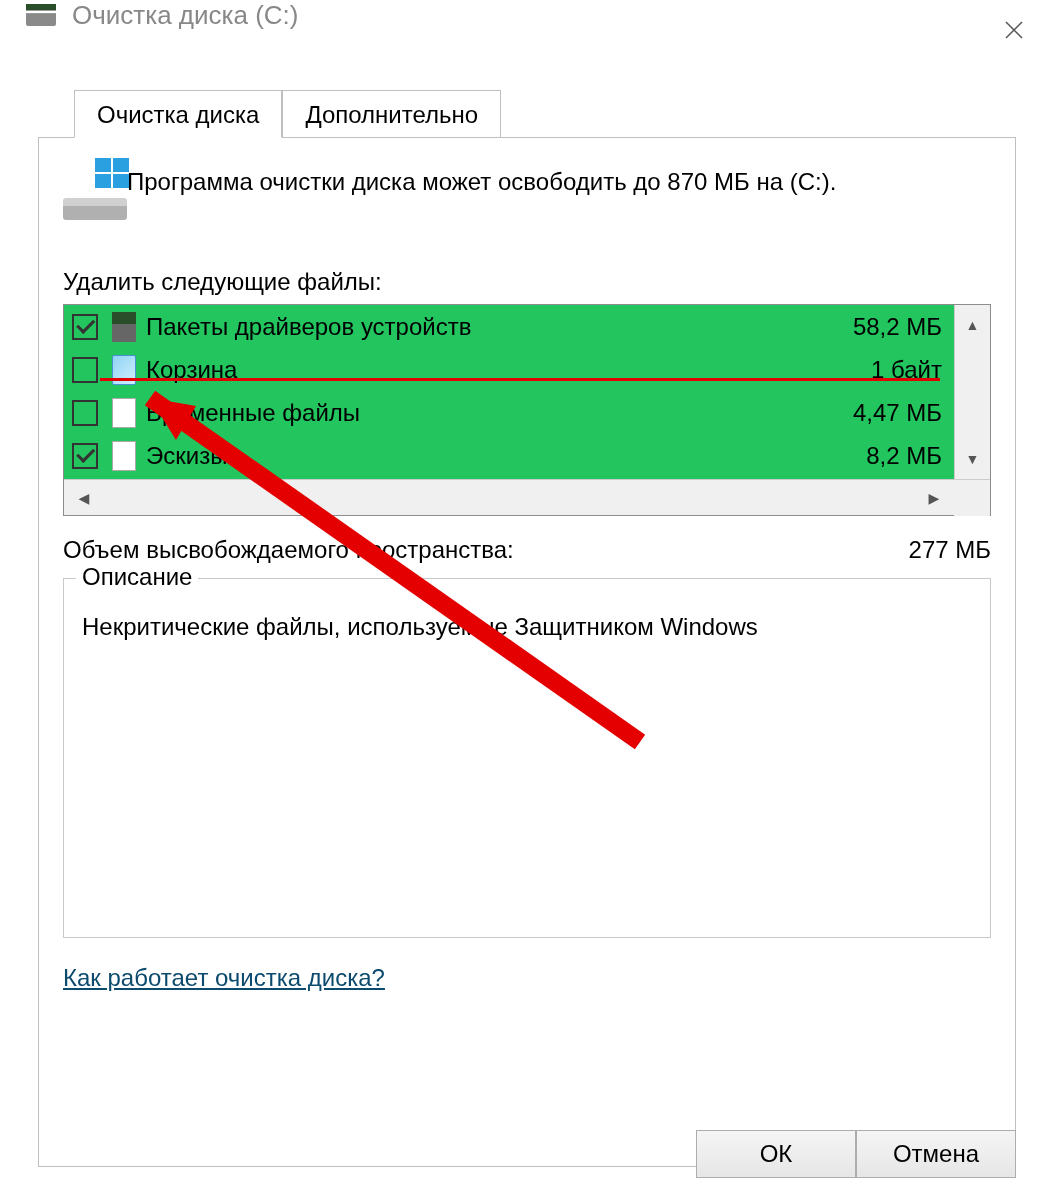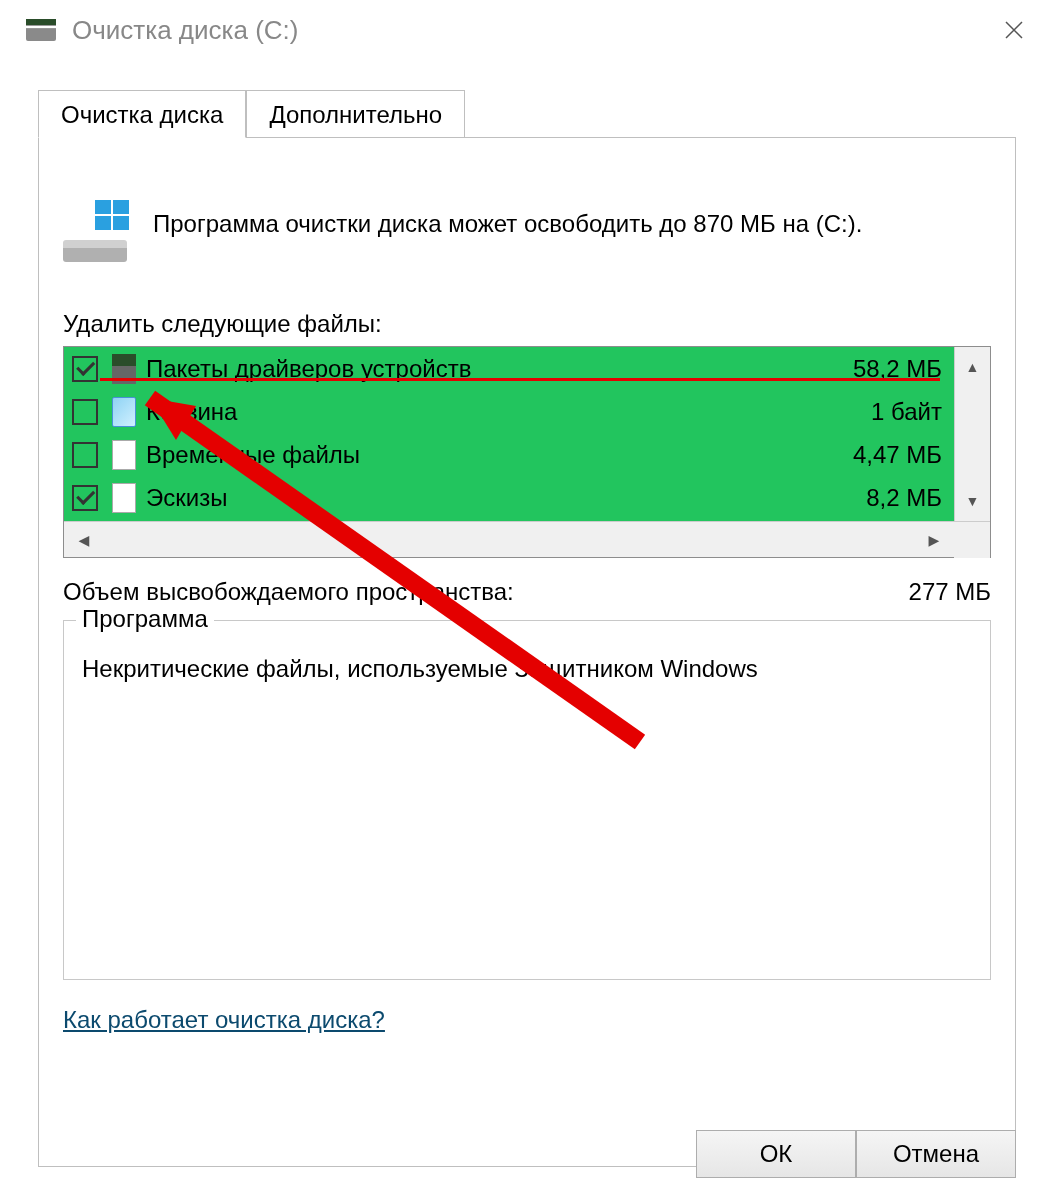--- a/index.html
+++ b/index.html
@@ -15,21 +15,20 @@
   }
   .window {
     width: 1054px;
     height: 1200px;
     background: #fff;
     position: relative;
   }
   .titlebar {
     height: 60px;
     display: flex;
-    align-items: center;
     padding: 0 10px 0 26px;
     color: #888;
     font-size: 26px;
   }
   .title-icon {
     width: 30px; height: 30px; margin-right: 16px;
     display: flex; flex-direction: column; justify-content: center;
   }
   .title-icon .top { height: 6px; background: #2a4d2a; }
   .title-icon .mid { height: 4px; background: #fff; border-top:1px solid #999; border-bottom:1px solid #999;}
@@ -50,34 +49,32 @@
     z-index: 2;
   }
   .tab {
     padding: 10px 22px 8px 22px;
     border: 1px solid #bfbfbf;
     background: #fff;
     font-size: 24px;
     color: #000;
     margin-bottom: -1px;
   }
-  .tab.active { border-bottom: 1px solid #fff; }
+  .tab.active { border-bottom: 1px solid #fff; margin-left: 36px; }
   .tab.inactive { border-bottom: 1px solid #bfbfbf; background:#fff; }
   .panel {
     border: 1px solid #bfbfbf;
     padding: 26px 24px 24px 24px;
     min-height: 1030px;
     position: relative;
   }
   .info-row {
     display: flex;
-    gap: 26px;
     align-items: flex-start;
     margin-bottom: 48px;
-    margin-top: 42px;
   }
   .disk-icon {
     width: 64px; height: 56px; position: relative;
     flex-shrink: 0;
   }
   .disk-icon .win-flag {
     position:absolute; top:-6px; right:-2px;
     width: 34px; height: 30px;
     display:grid; grid-template-columns:1fr 1fr; grid-template-rows:1fr 1fr; gap:2px;
   }
@@ -271,21 +268,21 @@
           <div class="corner"></div>
         </div>
       </div>
 
       <div class="summary-row">
         <span>Объем высвобождаемого пространства:</span>
         <span>277 МБ</span>
       </div>
 
       <div class="fieldset">
-        <div class="legend">Программа</div>
+        <div class="legend">Описание</div>
         <div class="desc-text">Некритические файлы, используемые Защитником Windows</div>
       </div>
 
       <div style="margin-top:26px;">
         <a class="help-link" href="#">Как работает очистка диска?</a>
       </div>
 
     </div>
   </div>
 

